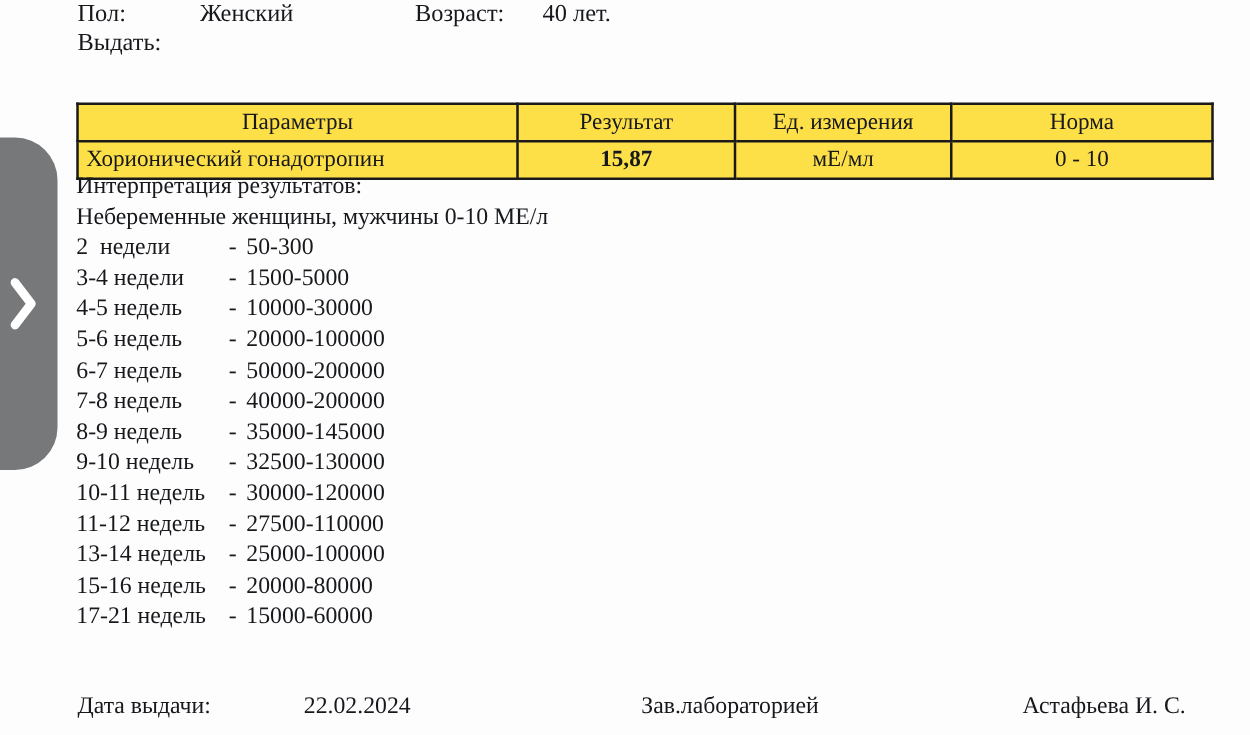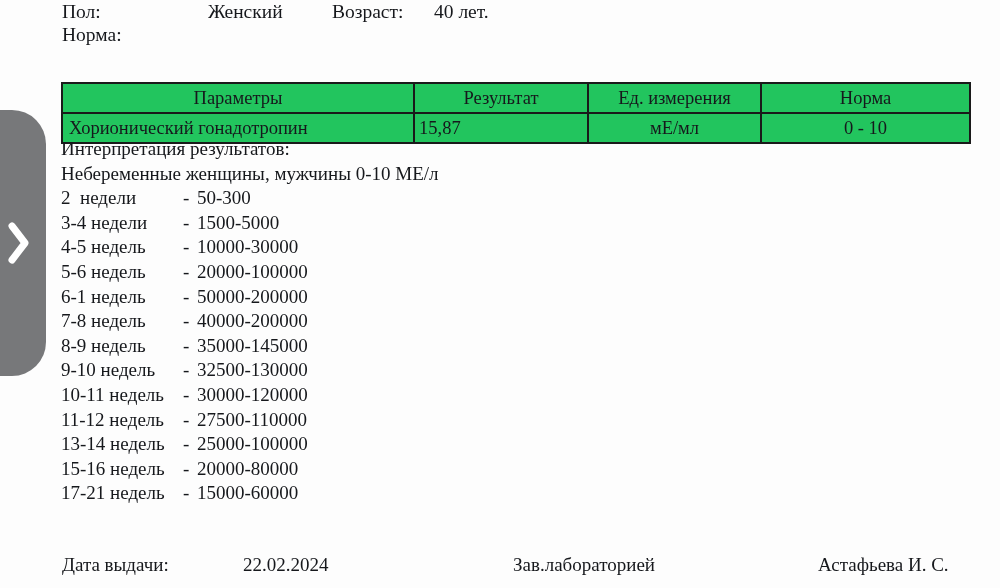--- a/index.html
+++ b/index.html
@@ -51,36 +51,37 @@
     table-layout: fixed;
     background: #fdfdfd;
   }
   .res-table th,
   .res-table td {
     border: 2px solid #1a1a1a;
     font-size: 18.5px;
     font-weight: normal;
     padding: 2px 4px;
     height: 24px;
-    background: #22c55e;
+    background: #fde047;
   }
   .res-table th {
     text-align: center;
   }
   .col-param   { width: 352px; }
   .col-result  { width: 174px; }
   .col-units   { width: 173px; }
   .col-norm    { width: 209px; }
 
   td.param-name {
     text-align: left;
     padding-left: 6px;
   }
   td.result-val {
-    font-weight: normal;
+    text-align: center;
+    font-weight: bold;
   }
   td.units-val,
   td.norm-val {
     text-align: center;
   }
 
   
   .interp {
     position: absolute;
     left: 61px;
@@ -159,26 +160,26 @@
   }
 </style>
 </head>
 <body>
 
 <div class="page">
 
   <div class="header">
     <div class="hline">
       <span class="hcell" style="left: 62px;">Пол:</span>
-      <span class="hcell" style="left: 160px; margin-left: 48px;">Женский</span>
+      <span class="hcell" style="left: 160px;">Женский</span>
       <span class="hcell" style="left: 332px;">Возраст:</span>
       <span class="hcell" style="left: 434px;">40 лет.</span>
     </div>
     <div class="hline">
-      <span class="hcell" style="left: 62px;">Норма:</span>
+      <span class="hcell" style="left: 62px;">Выдать:</span>
     </div>
   </div>
 
   <table class="res-table">
     <colgroup>
       <col class="col-param">
         <col class="col-result">
         <col class="col-units">
         <col class="col-norm">
     </colgroup>
@@ -201,21 +202,21 @@
   </table>
 
   <div class="interp">
     <div class="interp-line">Интерпретация результатов:</div>
     <div class="interp-line">Небеременные женщины, мужчины 0-10 МЕ/л</div>
     <div id="weeks-list">
         <div class="wk-row"><span class="wk-label">2  недели</span><span class="wk-dash">-</span><span class="wk-range">50-300</span></div>
         <div class="wk-row"><span class="wk-label">3-4 недели</span><span class="wk-dash">-</span><span class="wk-range">1500-5000</span></div>
         <div class="wk-row"><span class="wk-label">4-5 недель</span><span class="wk-dash">-</span><span class="wk-range">10000-30000</span></div>
         <div class="wk-row"><span class="wk-label">5-6 недель</span><span class="wk-dash">-</span><span class="wk-range">20000-100000</span></div>
-        <div class="wk-row"><span class="wk-label">6-1 недель</span><span class="wk-dash">-</span><span class="wk-range">50000-200000</span></div>
+        <div class="wk-row"><span class="wk-label">6-7 недель</span><span class="wk-dash">-</span><span class="wk-range">50000-200000</span></div>
         <div class="wk-row"><span class="wk-label">7-8 недель</span><span class="wk-dash">-</span><span class="wk-range">40000-200000</span></div>
         <div class="wk-row"><span class="wk-label">8-9 недель</span><span class="wk-dash">-</span><span class="wk-range">35000-145000</span></div>
         <div class="wk-row"><span class="wk-label">9-10 недель</span><span class="wk-dash">-</span><span class="wk-range">32500-130000</span></div>
         <div class="wk-row"><span class="wk-label">10-11 недель</span><span class="wk-dash">-</span><span class="wk-range">30000-120000</span></div>
         <div class="wk-row"><span class="wk-label">11-12 недель</span><span class="wk-dash">-</span><span class="wk-range">27500-110000</span></div>
         <div class="wk-row"><span class="wk-label">13-14 недель</span><span class="wk-dash">-</span><span class="wk-range">25000-100000</span></div>
         <div class="wk-row"><span class="wk-label">15-16 недель</span><span class="wk-dash">-</span><span class="wk-range">20000-80000</span></div>
         <div class="wk-row"><span class="wk-label">17-21 недель</span><span class="wk-dash">-</span><span class="wk-range">15000-60000</span></div>
       </div>
   </div>

